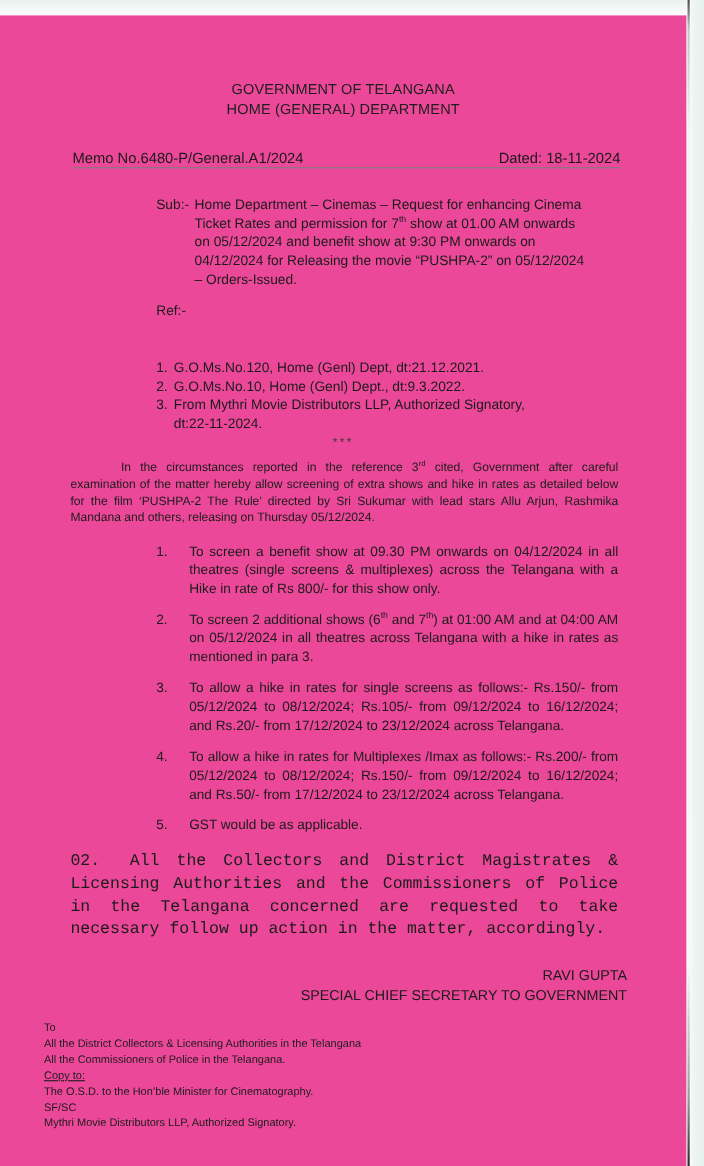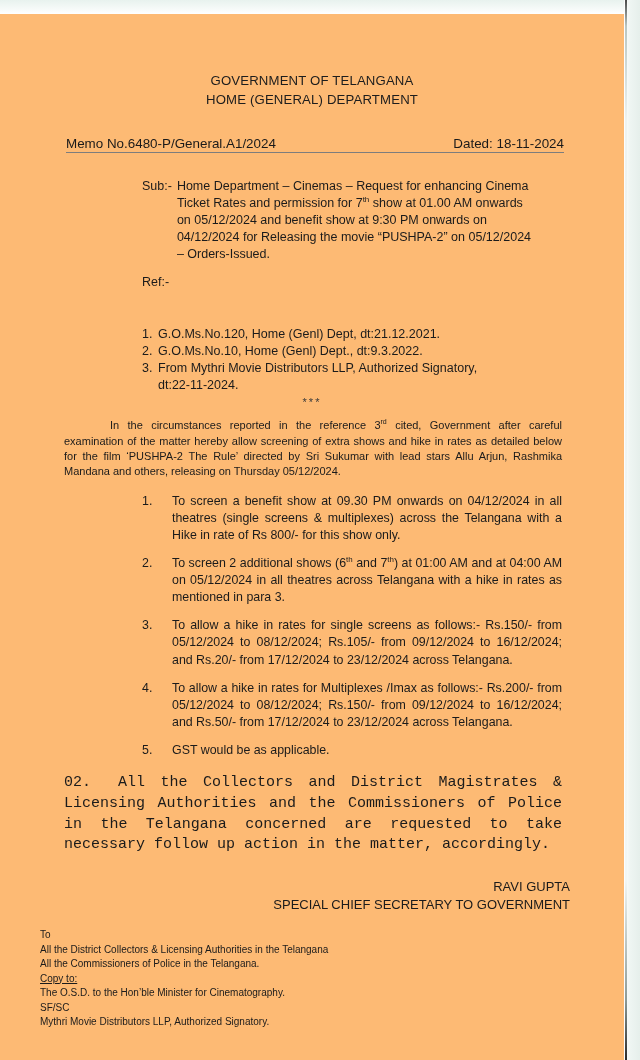--- a/index.html
+++ b/index.html
@@ -7,21 +7,21 @@
     padding: 0;
     background: #ffffff;
   }
   body {
     font-family: "Liberation Sans", sans-serif;
   }
   .page {
     position: relative;
     width: 640px;
     height: 1060px;
-    background: #fdba74;
+    background: #ec4899;
     overflow: hidden;
     box-sizing: border-box;
   }
   
   .scan-tint-top {
     position: absolute;
     left: 0; top: 0;
     width: 640px; height: 14px;
     background: linear-gradient(to bottom, #e8f2ee 0%, #f4f9f7 55%, #ffffff 100%);
   }

